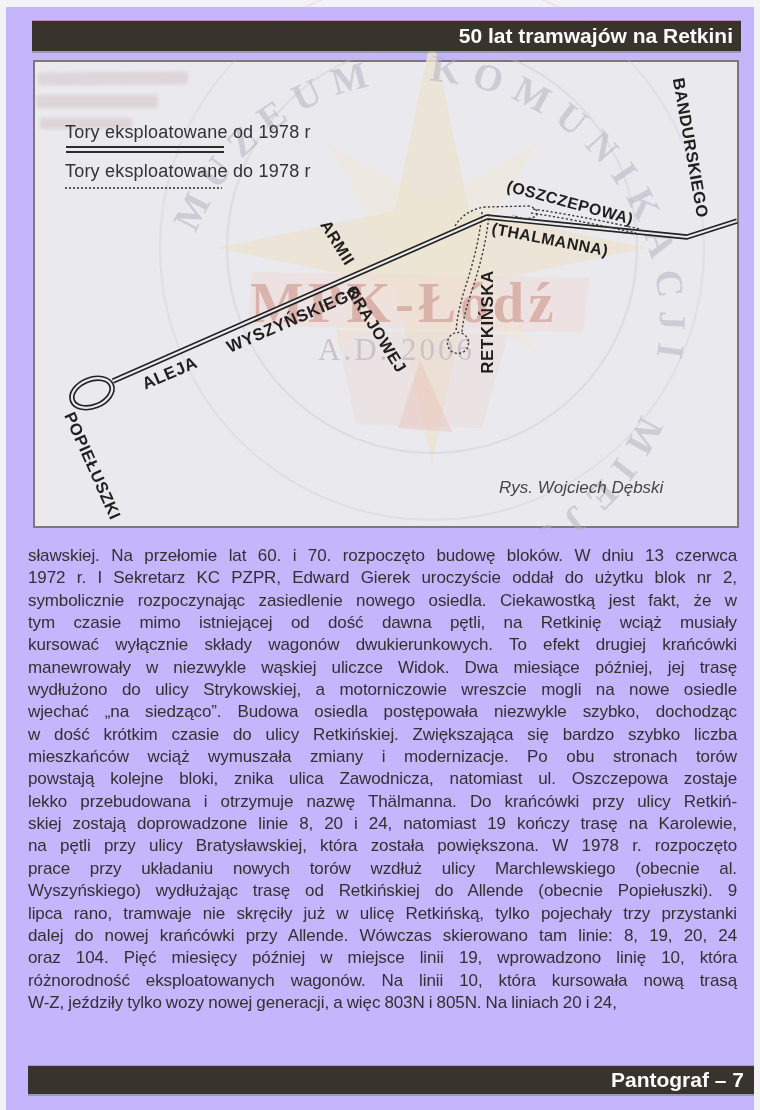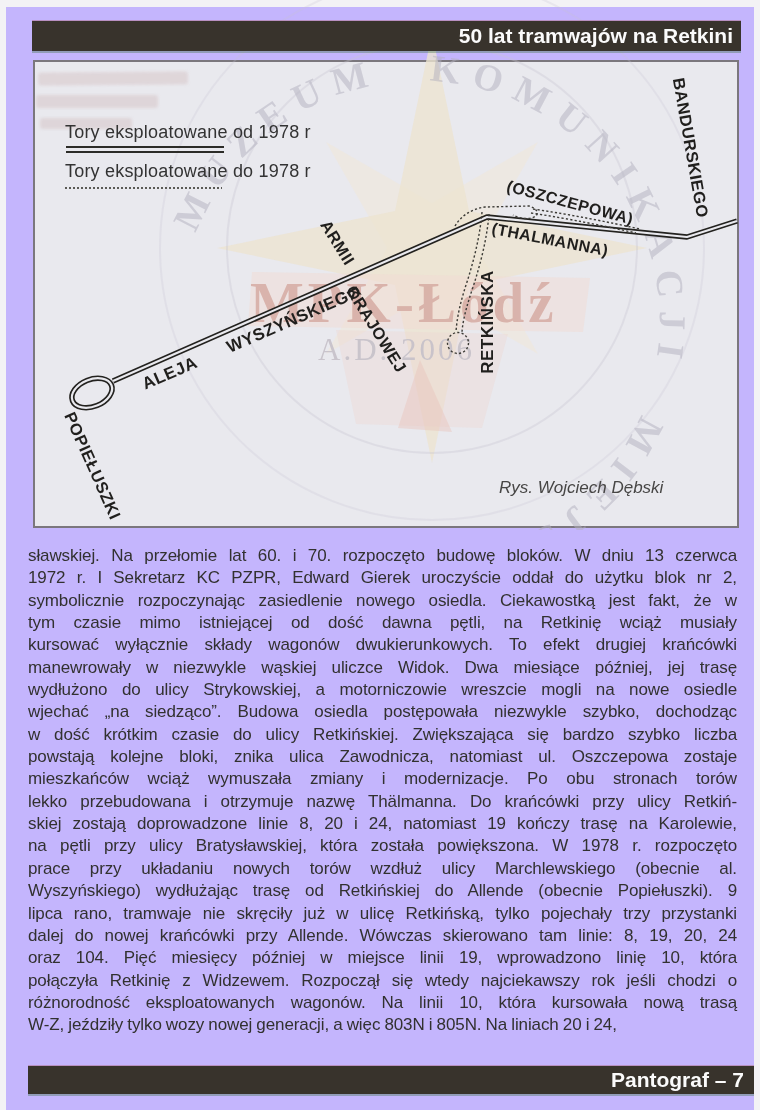--- a/index.html
+++ b/index.html
@@ -127,31 +127,30 @@
   <div class="article">
       <div class="jline">sławskiej. Na przełomie lat 60. i 70. rozpoczęto budowę bloków. W dniu 13 czerwca</div>
       <div class="jline">1972 r. I Sekretarz KC PZPR, Edward Gierek uroczyście oddał do użytku blok nr 2,</div>
       <div class="jline">symbolicznie rozpoczynając zasiedlenie nowego osiedla. Ciekawostką jest fakt, że w</div>
       <div class="jline">tym czasie mimo istniejącej od dość dawna pętli, na Retkinię wciąż musiały</div>
       <div class="jline">kursować wyłącznie składy wagonów dwukierunkowych. To efekt drugiej krańcówki</div>
       <div class="jline">manewrowały w niezwykle wąskiej uliczce Widok. Dwa miesiące później, jej trasę</div>
       <div class="jline">wydłużono do ulicy Strykowskiej, a motorniczowie wreszcie mogli na nowe osiedle</div>
       <div class="jline">wjechać „na siedząco”. Budowa osiedla postępowała niezwykle szybko, dochodząc</div>
       <div class="jline">w dość krótkim czasie do ulicy Retkińskiej. Zwiększająca się bardzo szybko liczba</div>
+      <div class="jline">mieszkańców wciąż wymuszała zmiany i modernizacje. Po obu stronach torów</div>
       <div class="jline">powstają kolejne bloki, znika ulica Zawodnicza, natomiast ul. Oszczepowa zostaje</div>
-      <div class="jline">mieszkańców wciąż wymuszała zmiany i modernizacje. Po obu stronach torów</div>
       <div class="jline">lekko przebudowana i otrzymuje nazwę Thälmanna. Do krańcówki przy ulicy Retkiń-</div>
       <div class="jline">skiej zostają doprowadzone linie 8, 20 i 24, natomiast 19 kończy trasę na Karolewie,</div>
       <div class="jline">na pętli przy ulicy Bratysławskiej, która została powiększona. W 1978 r. rozpoczęto</div>
       <div class="jline">prace przy układaniu nowych torów wzdłuż ulicy Marchlewskiego (obecnie al.</div>
       <div class="jline">Wyszyńskiego) wydłużając trasę od Retkińskiej do Allende (obecnie Popiełuszki). 9</div>
       <div class="jline">lipca rano, tramwaje nie skręciły już w ulicę Retkińską, tylko pojechały trzy przystanki</div>
       <div class="jline">dalej do nowej krańcówki przy Allende. Wówczas skierowano tam linie: 8, 19, 20, 24</div>
       <div class="jline">oraz 104. Pięć miesięcy później w miejsce linii 19, wprowadzono linię 10, która</div>
-      <div class="jline">połączyła Retkinię z Widzewem. Rozpoczął się wtedy najciekawszy rok jeśli chodzi o</div>
       <div class="jline">różnorodność eksploatowanych wagonów. Na linii 10, która kursowała nową trasą</div>
       <div class="jline jlast">W-Z, jeździły tylko wozy nowej generacji, a więc 803N i 805N. Na liniach 20 i 24,</div>
     </div>
 
   <div class="bar footer-bar">
     <span>Pantograf – 7</span>
   </div>
 
 </div>
 

